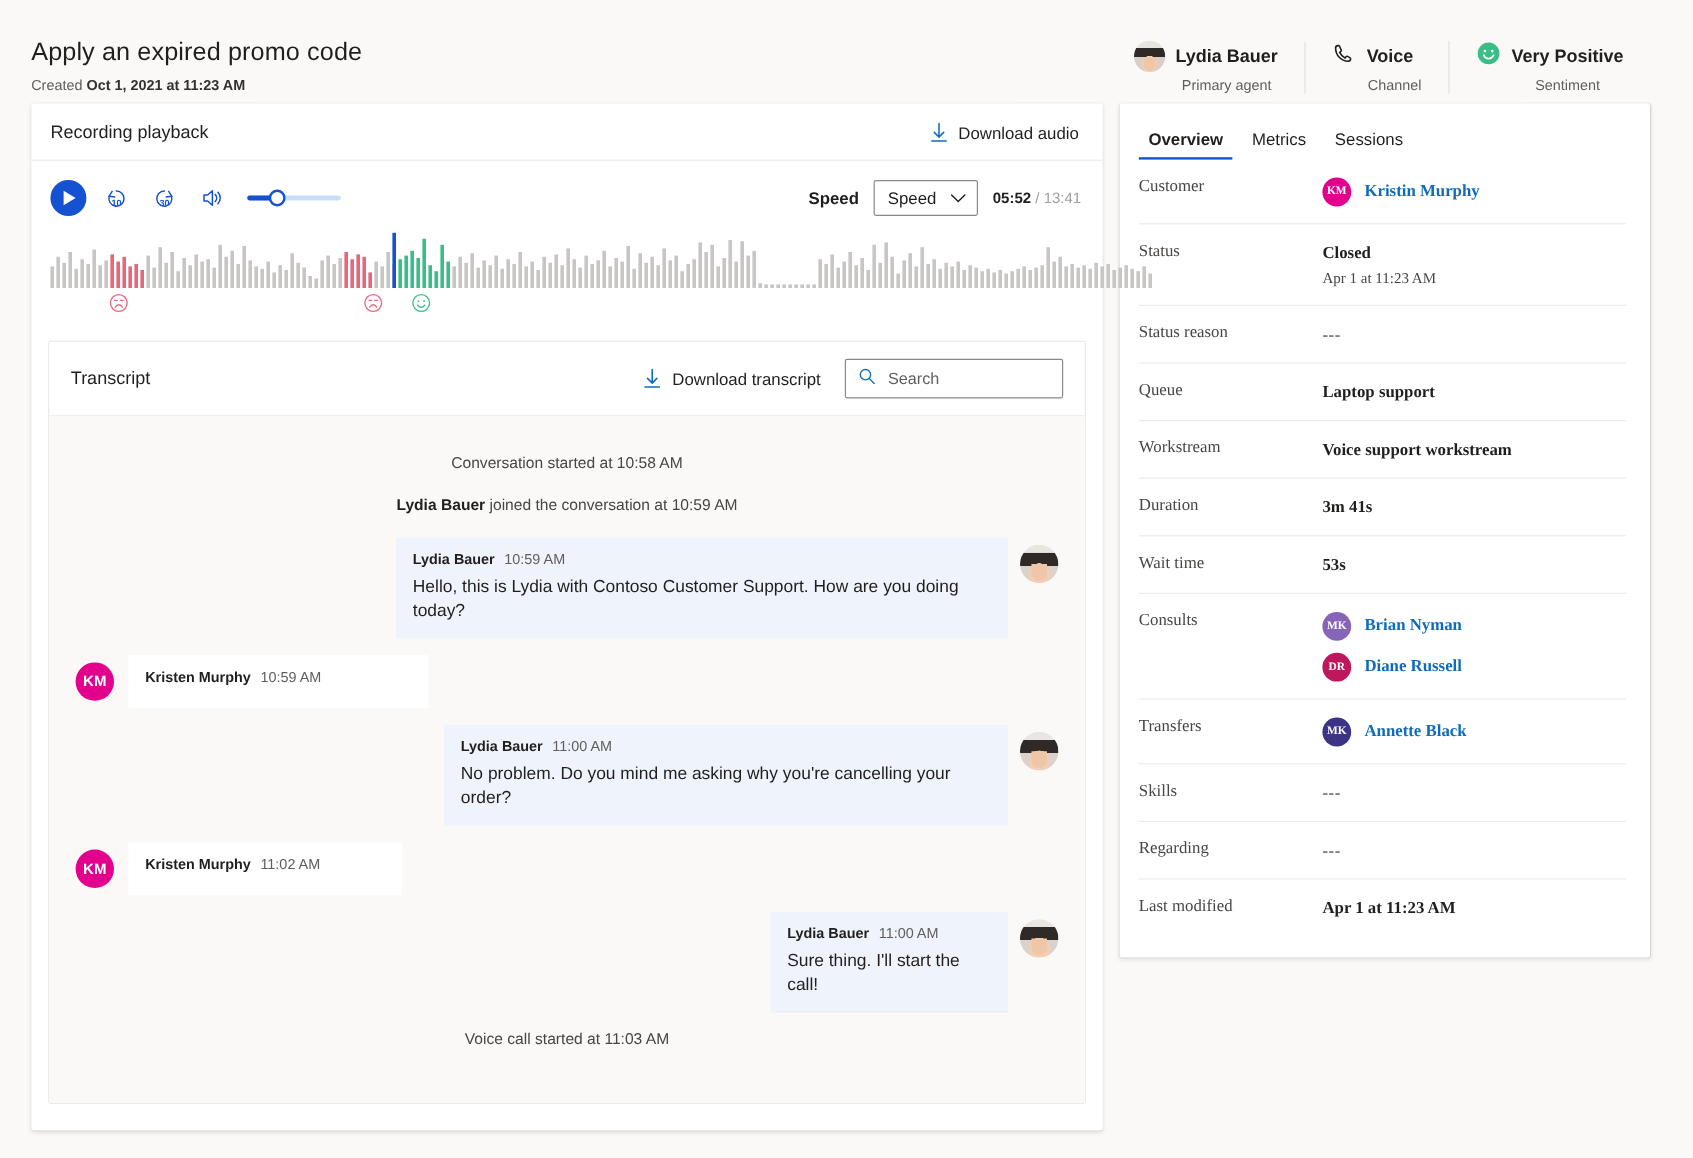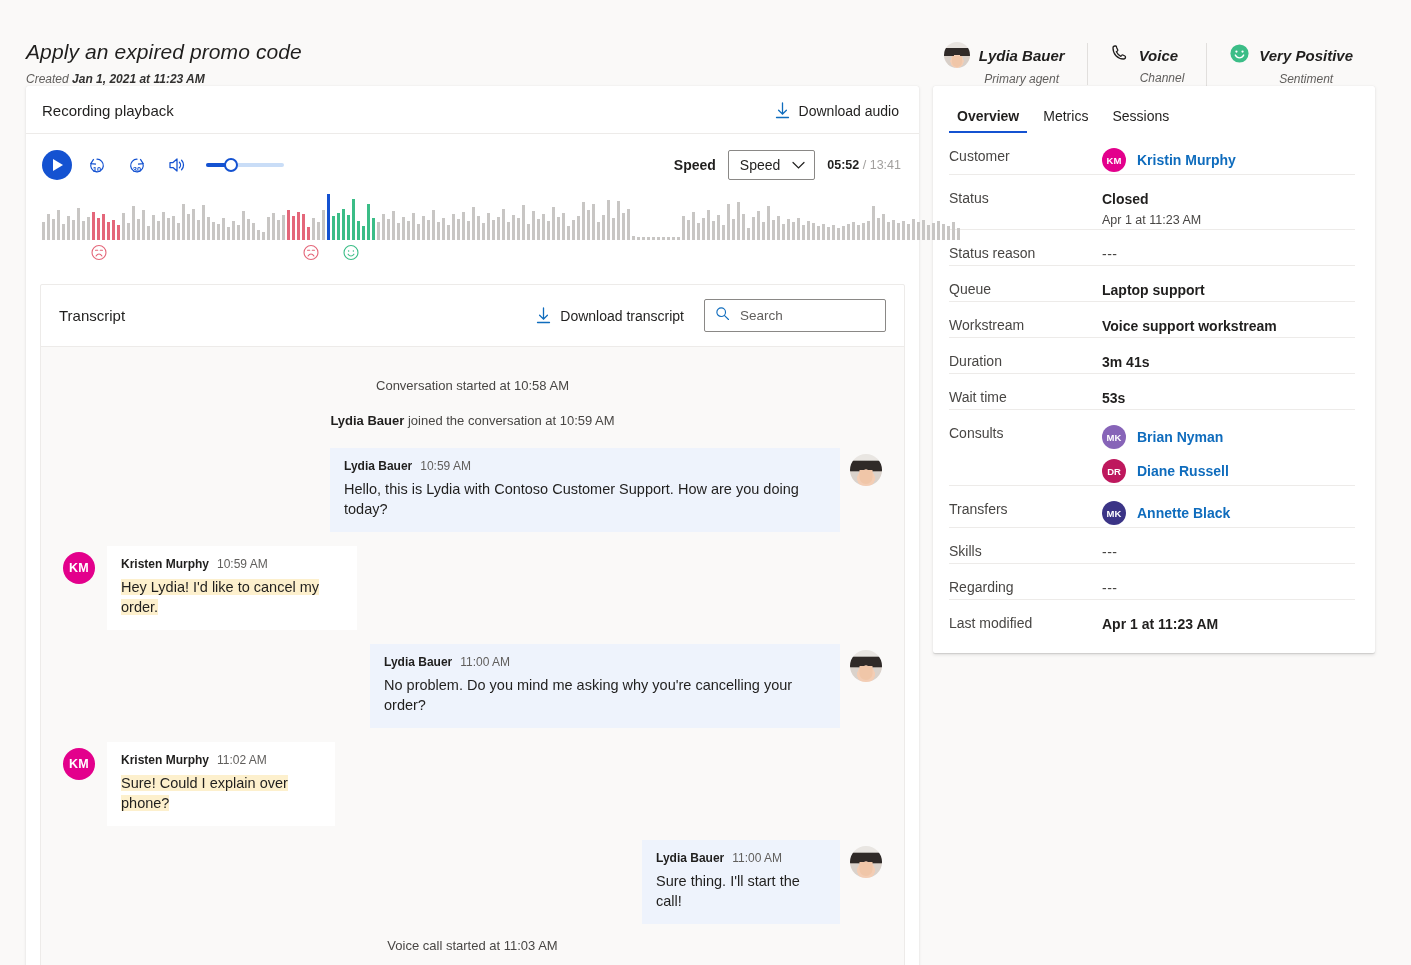--- a/index.html
+++ b/index.html
@@ -6,24 +6,23 @@
   html, body {
     width: 1411px; height: 965px;
     background: #faf9f8;
     font-family: "Liberation Sans", sans-serif;
     color: #201f1e;
     overflow: hidden;
   }
 
   
   .page-header {
-    display: flex; align-items: flex-end; justify-content: space-between;
+    display: flex; align-items: center; justify-content: space-between;
     padding: 22px 36px 0 26px;
     height: 86px;
-    font-style: italic;
   }
   .title-block h1 {
     font-size: 21px; font-weight: 400; letter-spacing: .1px; color: #201f1e;
     line-height: 28px;
   }
   .title-sub { font-size: 12px; color: #605e5c; margin-top: 6px; }
   .title-sub b { color: #323130; font-weight: 700; }
 
   .header-meta { display: flex; align-items: center; gap: 0; margin-top: 4px; }
   .meta-item { display: flex; flex-direction: column; padding: 0 22px; }
@@ -171,21 +170,21 @@
   }
   .tabs { display: flex; gap: 8px; padding: 14px 0 0 0; }
   .tab {
     font-size: 14px; color: #201f1e; padding: 8px 8px 9px 8px; cursor: pointer; position: relative;
   }
   .tab.active { font-weight: 700; }
   .tab.active::after {
     content: ""; position: absolute; left: 0; right: 0; bottom: 0; height: 2.5px; background: #1452d1;
   }
   .kv-row {
-    display: flex; align-items: flex-start; padding: 15px 0 2px 0; border-bottom: 1px solid #edebe9;
+    display: flex; align-items: flex-start; padding: 15px 0 14px 0; border-bottom: 1px solid #edebe9; font-family: Liberation Serif, serif;
   }
   .kv-row:last-child { border-bottom: 0; }
   .kv-key { width: 153px; flex: 0 0 auto; font-size: 14px; color: #484644; padding-left: 0; }
   .kv-val { font-size: 14px; color: #201f1e; }
   .kv-val.bold { font-weight: 700; }
   .kv-sub { font-size: 12.5px; color: #484644; margin-top: 5px; }
   .kv-val.dash { color: #484644; letter-spacing: .5px; }
   .person-link { display: flex; align-items: center; gap: 11px; margin-bottom: 10px; cursor: pointer; }
   .person-link:last-child { margin-bottom: 0; }
   .person-link .initials-sm {
@@ -196,21 +195,21 @@
   .person-name { font-size: 14px; font-weight: 700; color: #0f6cbd; }
 </style>
 </head>
 <body>
 
 <div class="page-header">
   <div class="title-block">
     <h1>Apply an expired promo code</h1>
     <div class="title-sub">
       <span>Created</span>
-      <b>Jan 1, 2021 at 11:23 AM</b>
+      <b>Oct 1, 2021 at 11:23 AM</b>
     </div>
   </div>
 
   <div class="header-meta">
     <div class="meta-item agent">
       <div class="meta-top">
         <span class="avatar-photo"></span>
         <span class="meta-name">Lydia Bauer</span>
       </div>
       <span class="meta-sub">Primary agent</span>
@@ -556,39 +555,37 @@
         <div><span class="msg-text ">Hello, this is Lydia with Contoso Customer Support. How are you doing today?</span></div>
       </div>
             <span class="chat-avatar-img"></span>
           </div>
           <div class="msg-row customer">
             <span class="initials" style="background:#e3008c">KM</span>
       <div class="bubble cust" style="width:250px">
         <div class="msg-meta">
           <span class="who">Kristen Murphy</span><span class="when">10:59 AM</span>
         </div>
-        <div><span class="msg-text hl">Hey Lydia! I'd like to cancel my order.</span></div>
       </div>
           </div>
           <div class="msg-row agent">
       <div class="bubble agent" style="width:470px">
         <div class="msg-meta">
           <span class="who">Lydia Bauer</span><span class="when">11:00 AM</span>
         </div>
         <div><span class="msg-text ">No problem. Do you mind me asking why you're cancelling your order?</span></div>
       </div>
             <span class="chat-avatar-img"></span>
           </div>
           <div class="msg-row customer">
             <span class="initials" style="background:#e3008c">KM</span>
       <div class="bubble cust" style="width:228px">
         <div class="msg-meta">
           <span class="who">Kristen Murphy</span><span class="when">11:02 AM</span>
         </div>
-        <div><span class="msg-text hl">Sure! Could I explain over phone?</span></div>
       </div>
           </div>
           <div class="msg-row agent">
       <div class="bubble agent" style="width:198px">
         <div class="msg-meta">
           <span class="who">Lydia Bauer</span><span class="when">11:00 AM</span>
         </div>
         <div><span class="msg-text ">Sure thing. I'll start the call!</span></div>
       </div>
             <span class="chat-avatar-img"></span>

